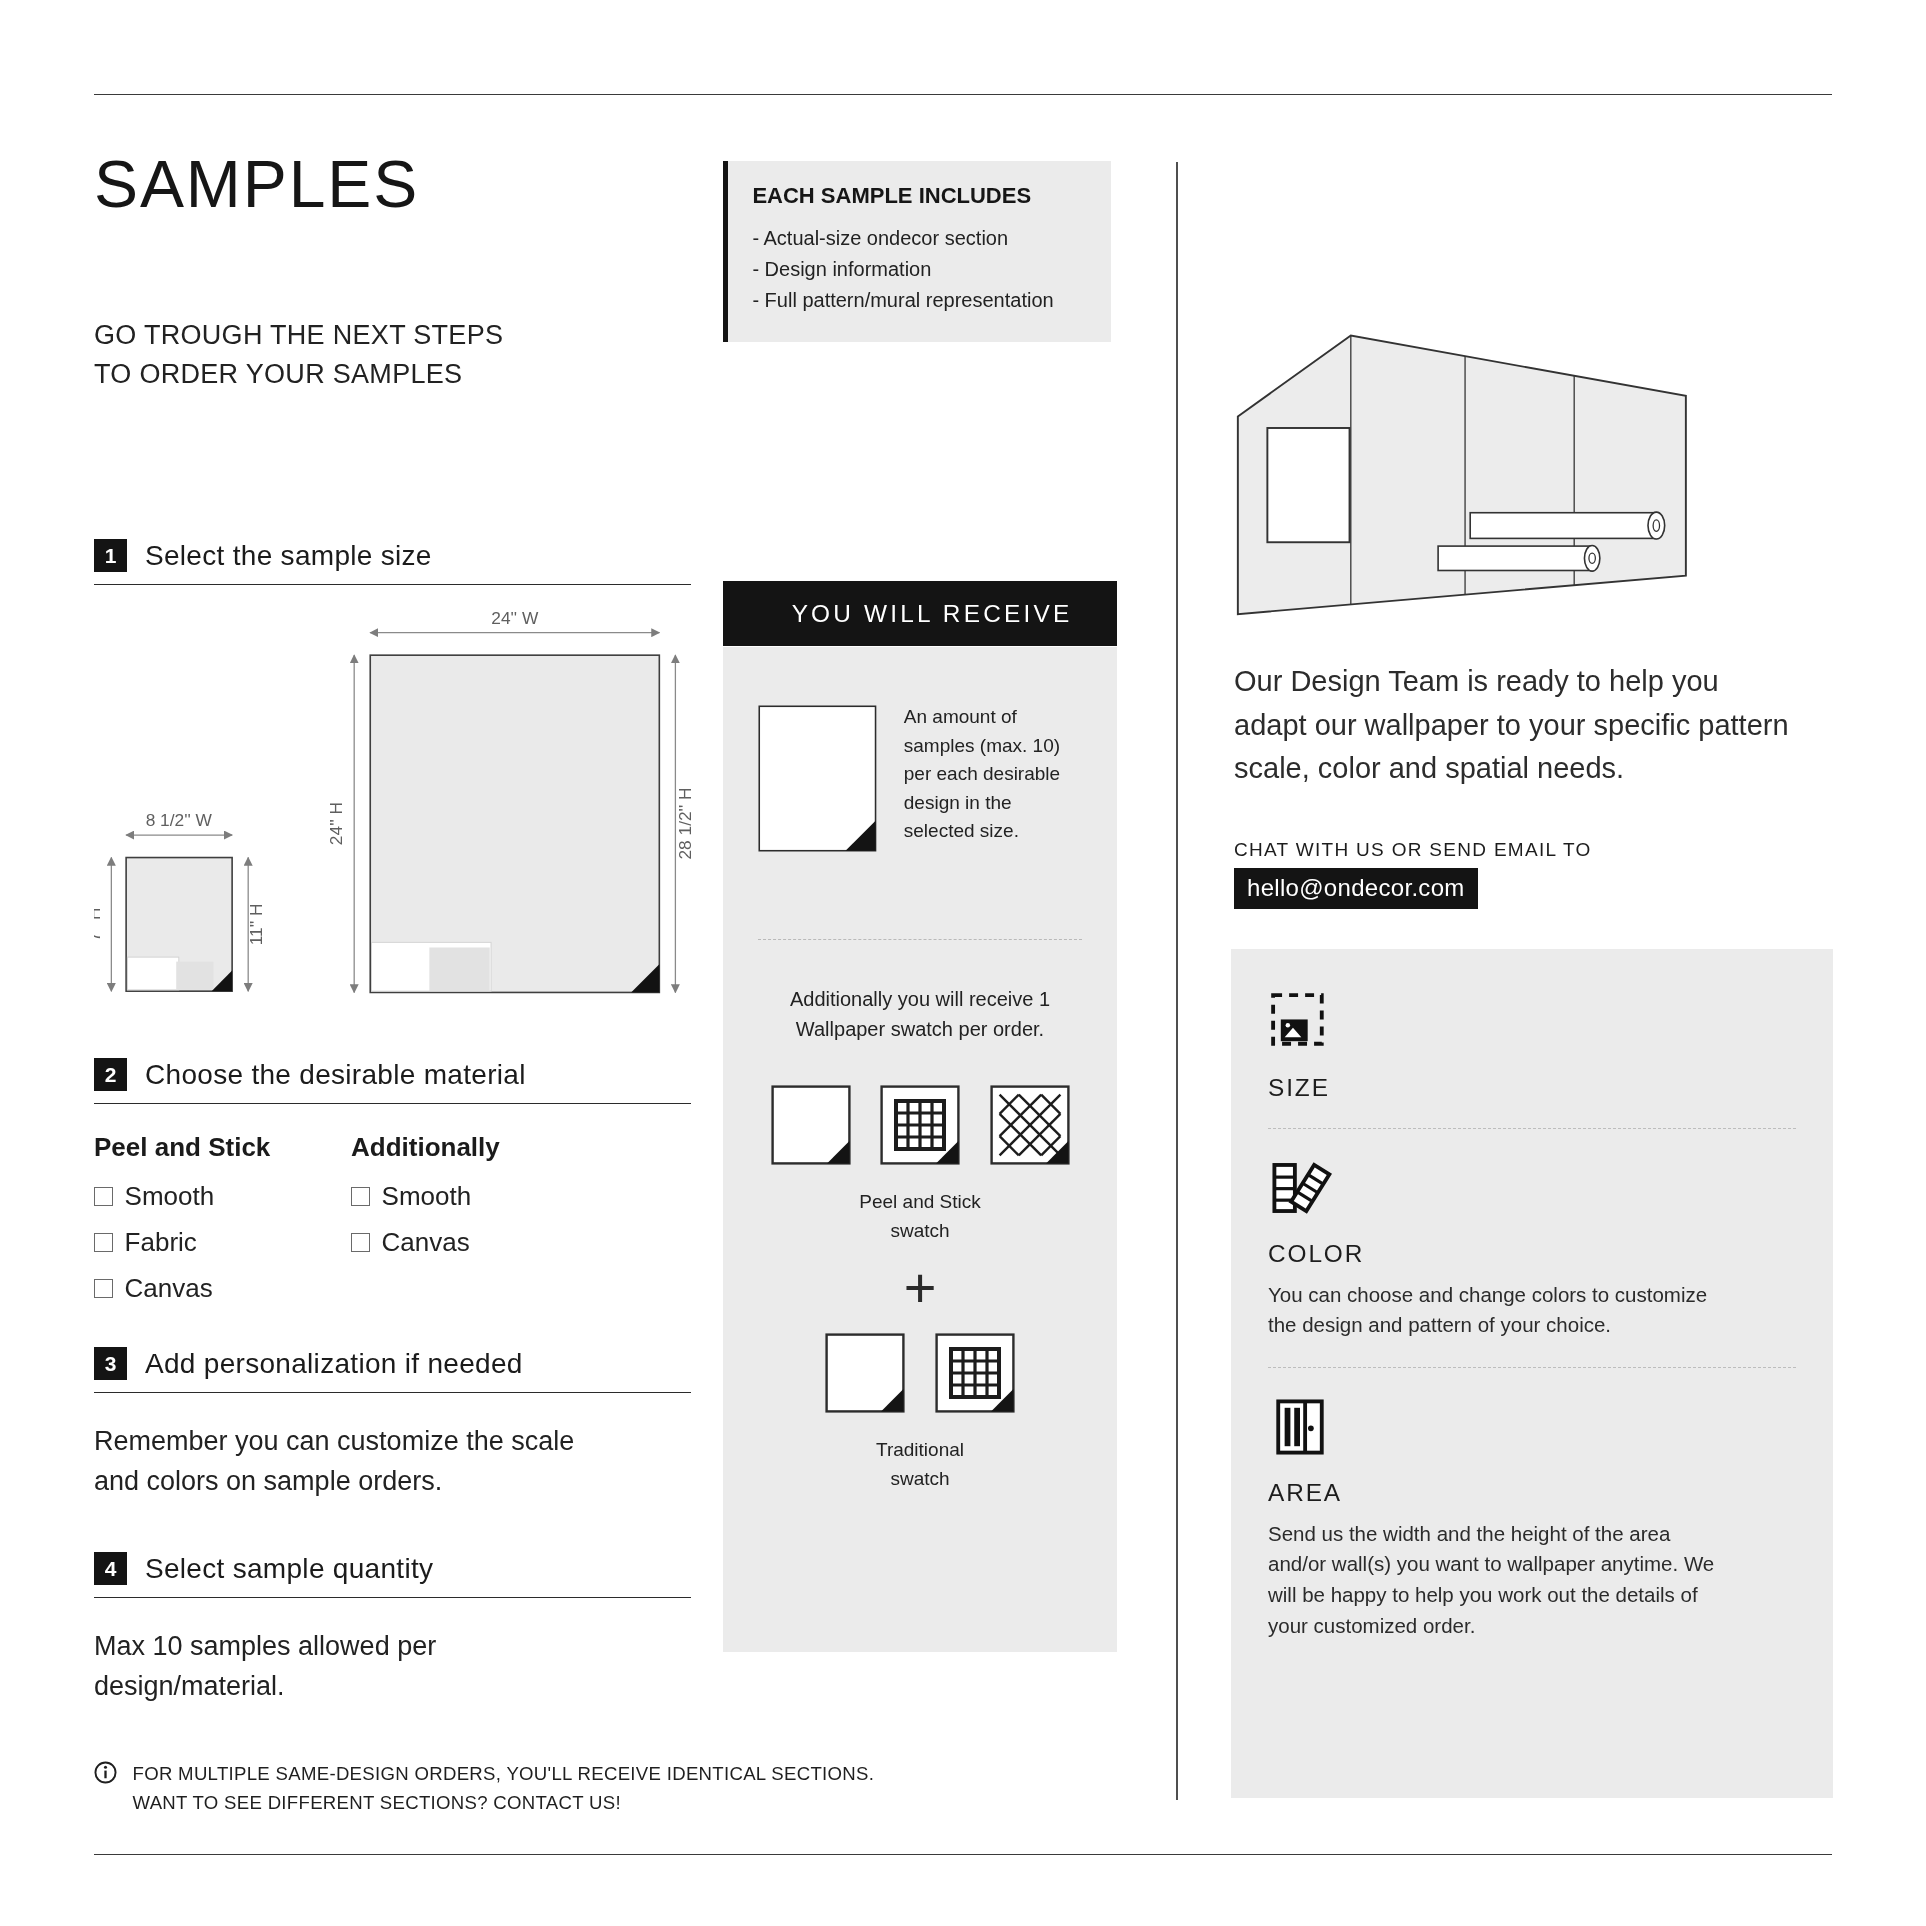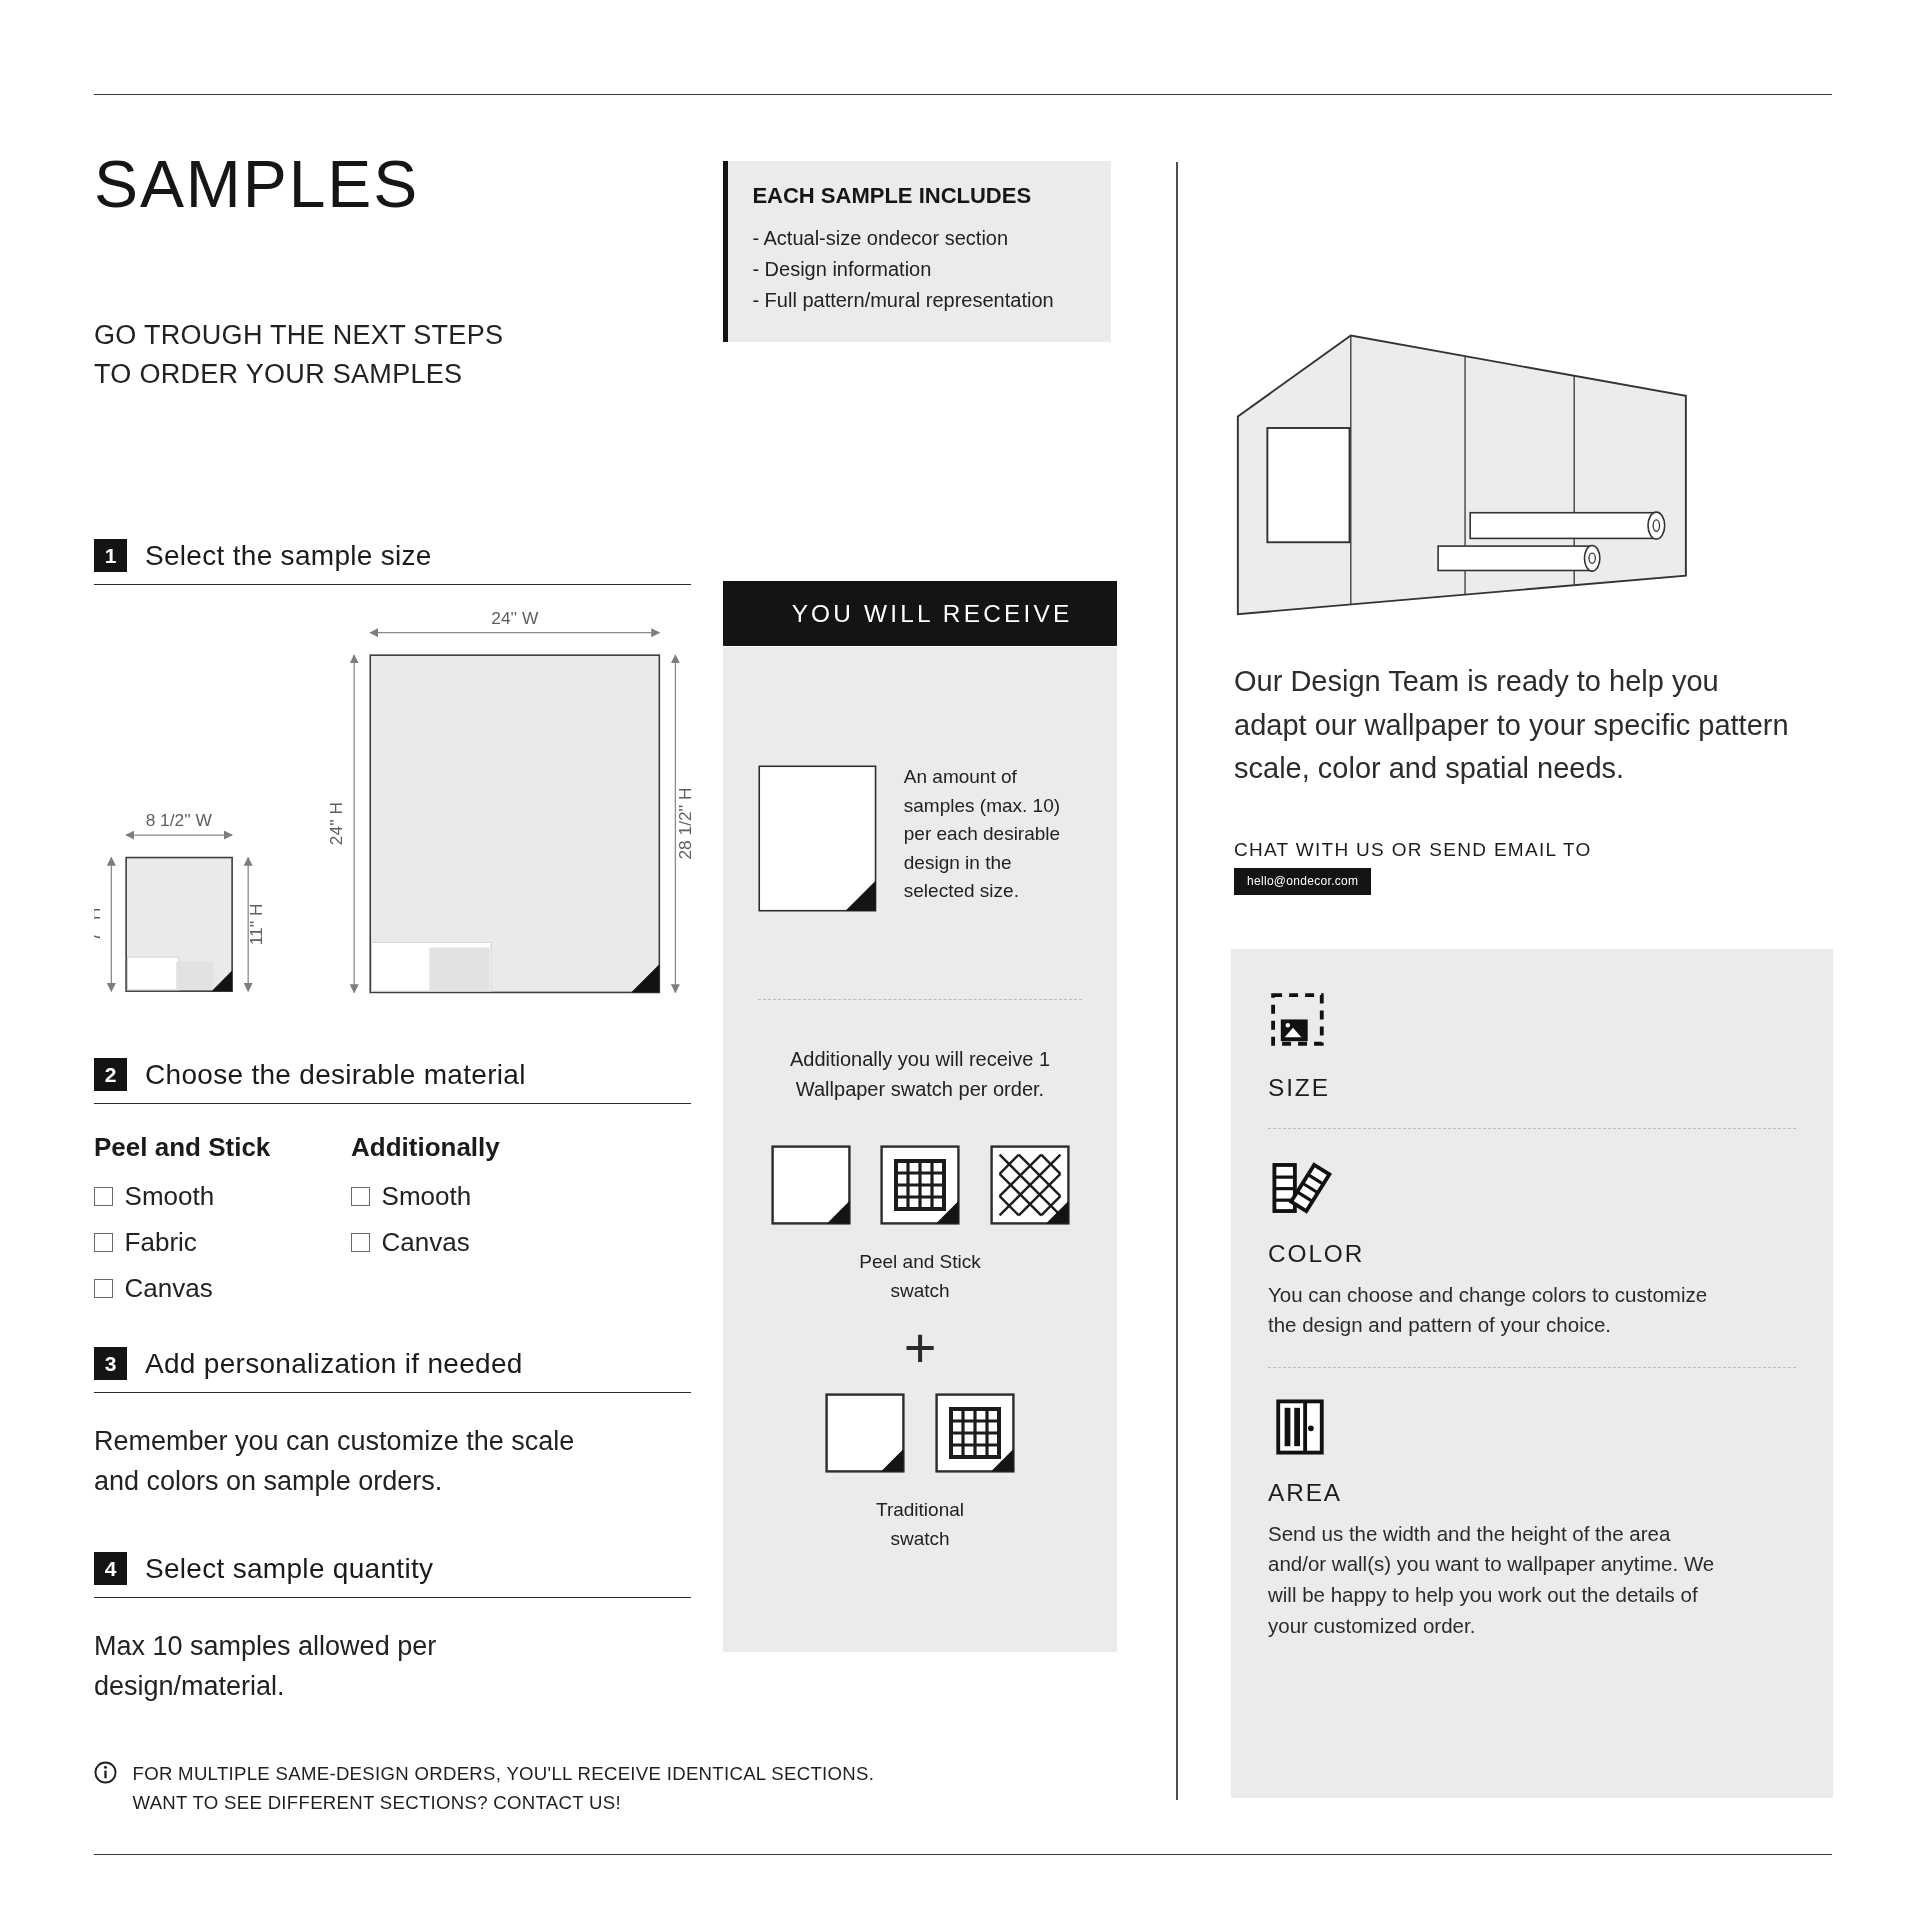--- a/index.html
+++ b/index.html
@@ -52,34 +52,34 @@
   .footnote { position: absolute; left: 94px; top: 1760px; width: 835px; display: flex; gap: 11.6px; }
   .footnote-text { font-size: 18.6px; line-height: 1.55; letter-spacing: 0.3px; color: #1f1f1f; padding-left: 3.9px; text-indent: 0; width: 790px; }
   .info-icon { flex: 0 0 auto; margin-top: 1.3px; }
 
   .receive-header {
     position: absolute; left: 723px; top: 581px; width: 394px; height: 65px;
     background: #141414; color: #ffffff; display: flex; align-items: center; justify-content: center;
     font-size: 24.4px; letter-spacing: 3.2px; padding-left: 24px;
   }
   .receive-body { position: absolute; left: 723px; top: 647px; width: 394px; height: 1005px; background: #ebebeb; padding: 0 35px; }
-  .sample-row { display: flex; gap: 27px; padding-top: 116px; align-items: flex-start; }
+  .sample-row { display: flex; gap: 27px; padding-top: 56px; align-items: flex-start; }
   .sample-text { font-size: 19px; line-height: 1.5; color: #222; width: 183px; }
   .dashed-sep { border-top: 1.3px dashed #b9b9b9; margin-top: 85px; }
   .additional-text { margin-top: 44px; text-align: center; font-size: 20px; line-height: 1.5; color: #222; }
   .swatch-row { margin-top: 41px; display: flex; justify-content: center; gap: 29.5px; }
   .swatch-label { margin: 23px auto 0; width: 151px; text-align: center; font-size: 19px; line-height: 1.5; color: #222; }
   .swatch-label.narrow { width: 128px; }
   .plus-sign { margin-top: 10.3px; text-align: center; font-size: 56px; font-weight: 200; color: #2a2a2a; }
 
   .illustration { position: absolute; left: 1234px; top: 320px; }
 
   .custom-intro { position: absolute; left: 1234px; top: 660px; width: 565px; font-size: 29px; line-height: 1.5; color: #2c2c2c; }
   .chat-label { position: absolute; left: 1234px; top: 839px; font-size: 19px; letter-spacing: 1.3px; color: #1d1d1d; }
-  .email-badge { position: absolute; left: 1234px; top: 868px; background: #141414; color: #ffffff; font-size: 12px; padding: 6.4px 13px; letter-spacing: 0.3px; cursor: pointer; }
+  .email-badge { position: absolute; left: 1234px; top: 868px; background: #141414; color: #ffffff; font-size: 24px; padding: 6.4px 13px; letter-spacing: 0.3px; cursor: pointer; }
 
   .features-panel { position: absolute; left: 1231px; top: 949px; width: 602px; height: 849px; background: #ebebeb; padding: 41px 37px; }
   .feature-title { margin-top: 18px; font-size: 24.4px; letter-spacing: 1.9px; color: #1d1d1d; }
   .feature-text { margin-top: 11.6px; font-size: 20.5px; line-height: 1.5; color: #2b2b2b; width: 462px; }
   .feature-sep { border-top: 1.3px dashed #bdbdbd; margin: 26px 0 27px 0; }
 </style>
 </head>
 <body>
 
 <div class="page">

